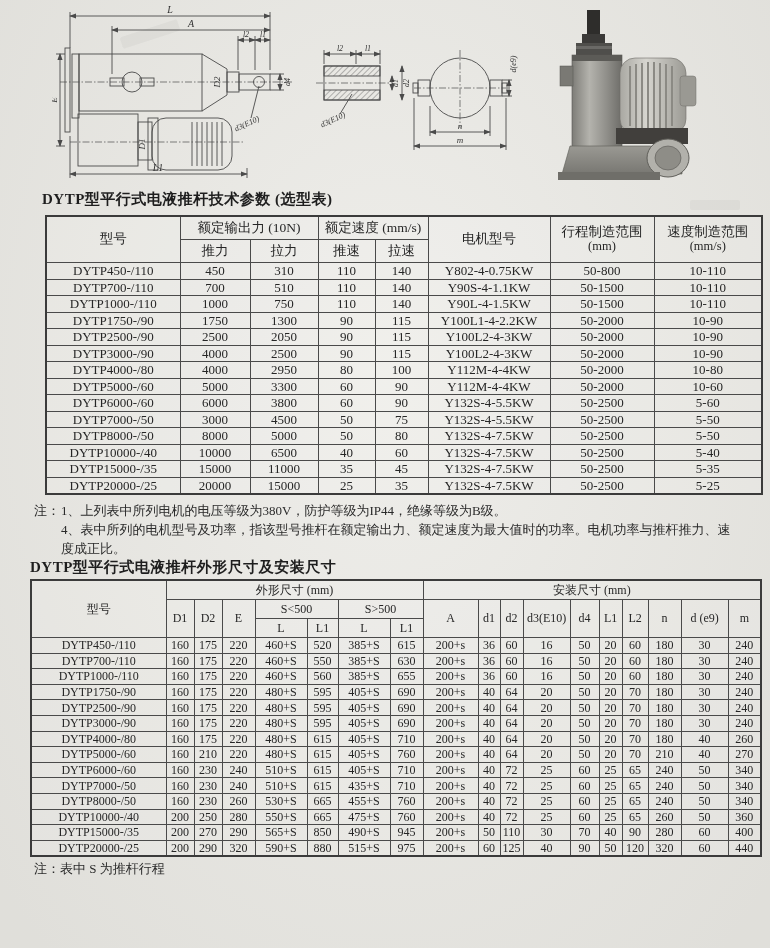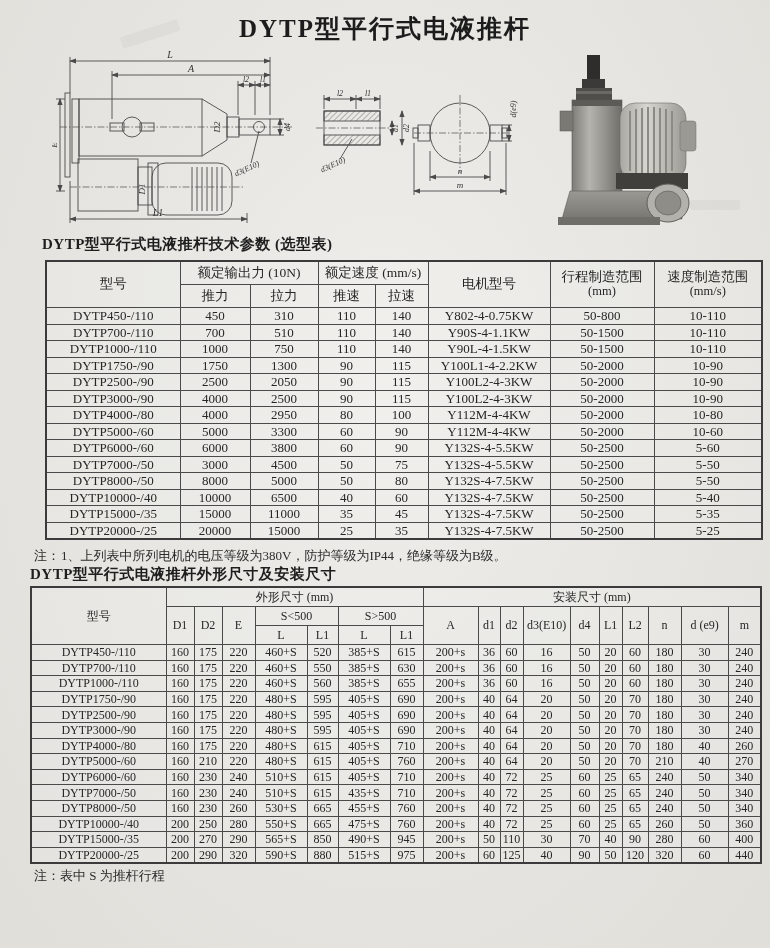--- a/index.html
+++ b/index.html
@@ -54,21 +54,20 @@
   text{font-family:"Liberation Serif","DejaVu Serif",serif;}
 </style>
 </head>
 <body>
 
 <div class="page">
 
   <div class="ghost" style="left:120px;top:28px;width:60px;height:12px;transform:rotate(-18deg);"></div>
   <div class="ghost" style="left:690px;top:200px;width:50px;height:10px;"></div>
 
-  <h1 class="title">DYTP型平行式电液推杆</h1>
 
   <div class="figures">
 
     <svg id="drawing" width="470" height="176" viewBox="0 0 470 176">
       <defs>
         <marker id="ar" markerWidth="8" markerHeight="6" refX="7" refY="3" orient="auto-start-reverse">
           <path d="M0,0L8,3L0,6Z" fill="#4a4a4a"></path>
         </marker>
         <pattern id="hatch" width="4" height="4" patternUnits="userSpaceOnUse" patternTransform="rotate(45)">
           <line x1="0" y1="0" x2="0" y2="4" stroke="#555" stroke-width="0.8"></line>
@@ -412,20 +411,21 @@
           <td>50-2500</td>
           <td>5-25</td>
         </tr>
       </tbody>
   </table>
 
   <div class="notes">
     <span class="prefix">注：</span>
     <div id="notes-list">
         <div class="note-item">1、上列表中所列电机的电压等级为380V，防护等级为IP44，绝缘等级为B级。</div>
+        <div class="note-item">4、表中所列的电机型号及功率，指该型号推杆在额定输出力、额定速度为最大值时的功率。电机功率与推杆推力、速度成正比。</div>
       </div>
   </div>
 
   <div class="sec-title sec2">DYTP型平行式电液推杆外形尺寸及安装尺寸</div>
 
   <table id="dim-table">
     <colgroup>
       <col style="width:135px">
         <col style="width:28px">
         <col style="width:28px">

